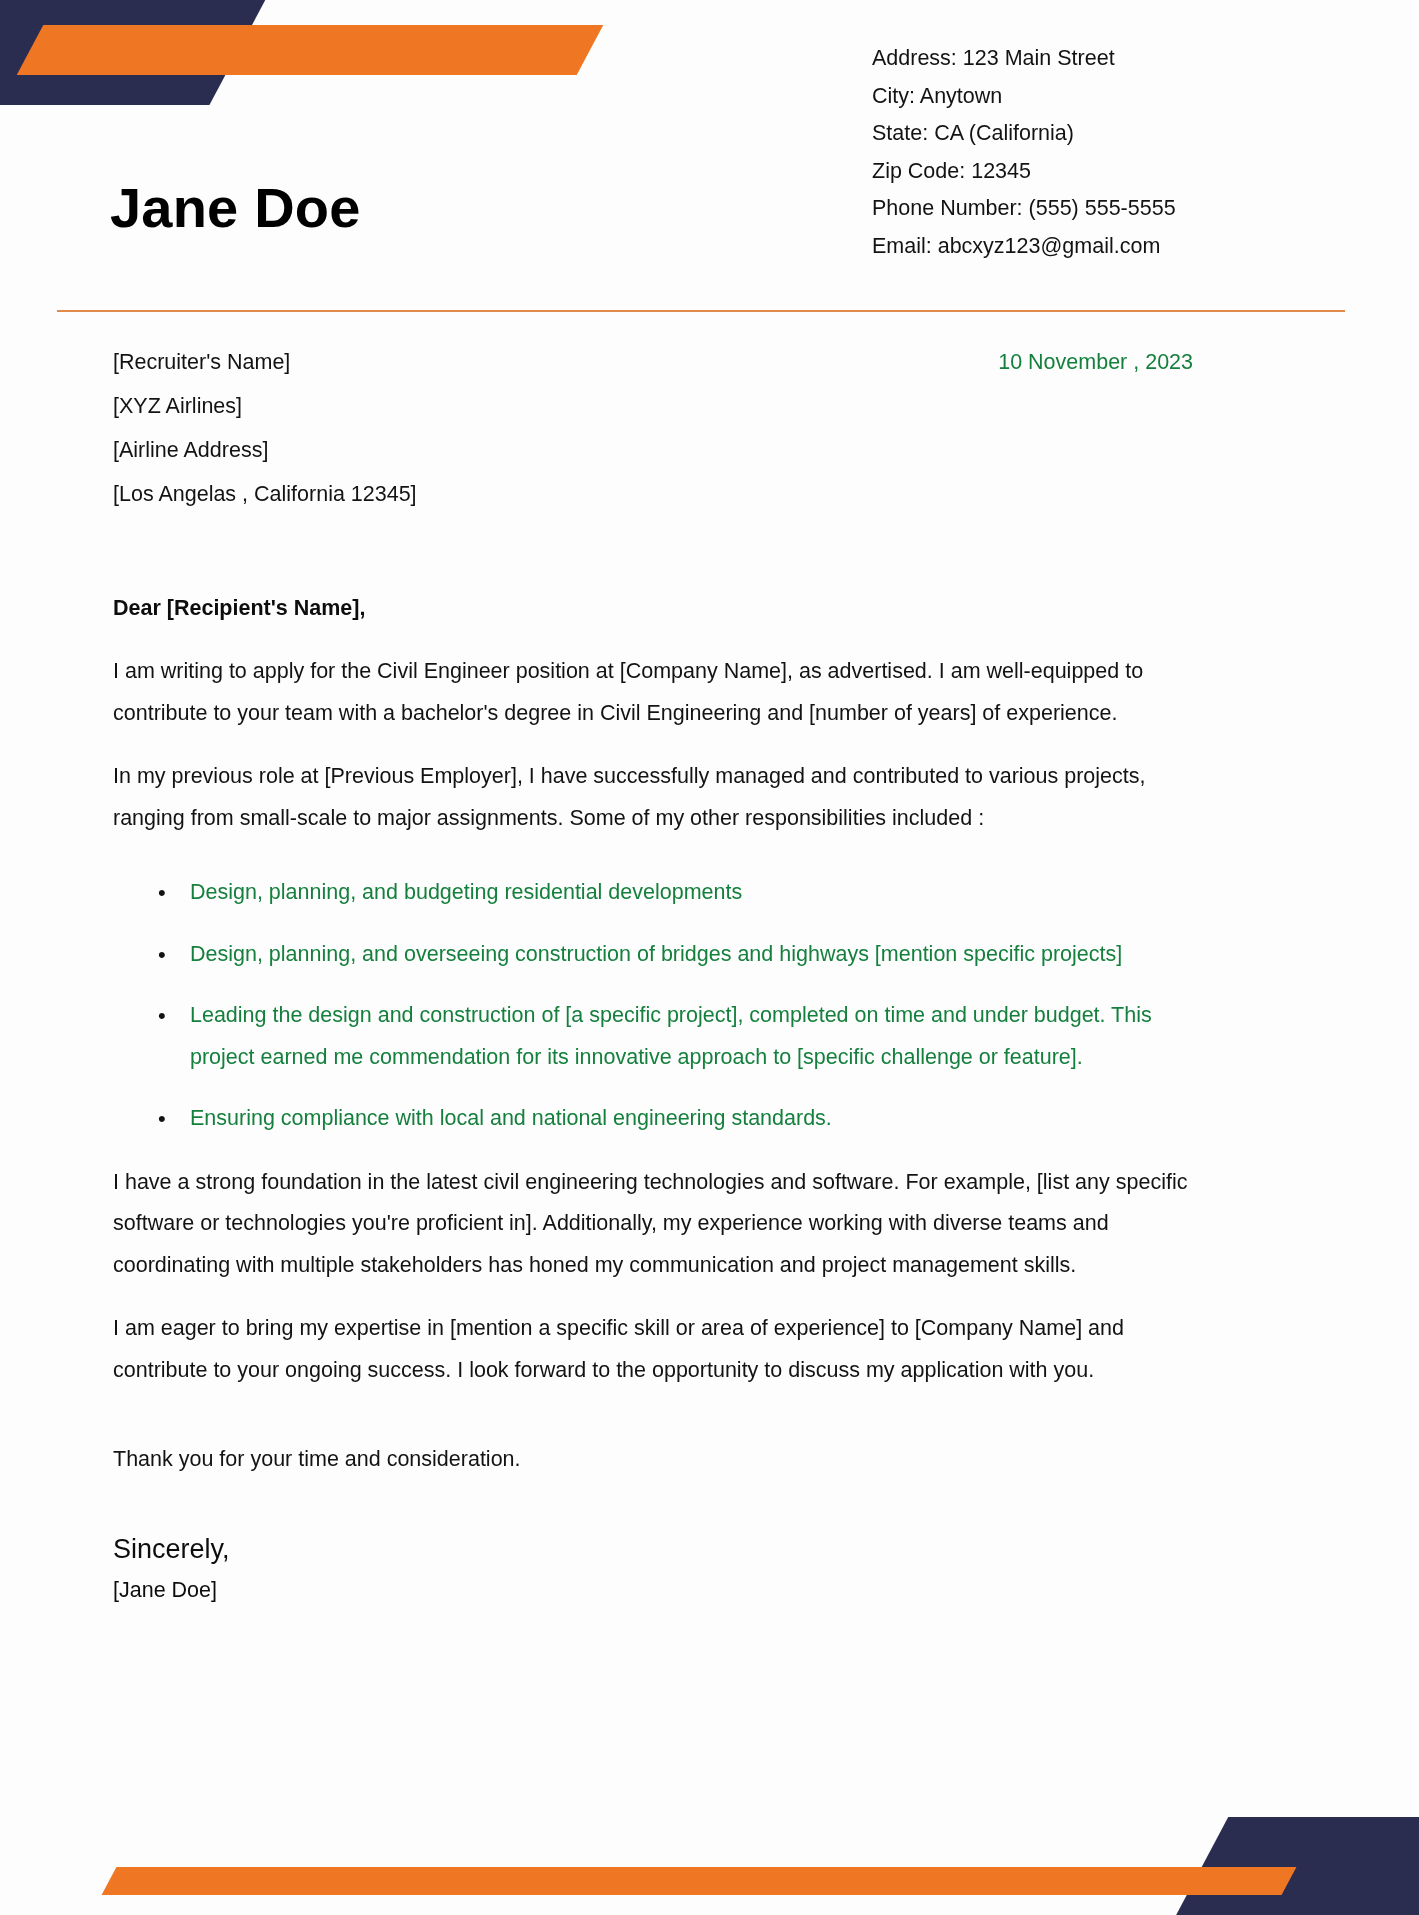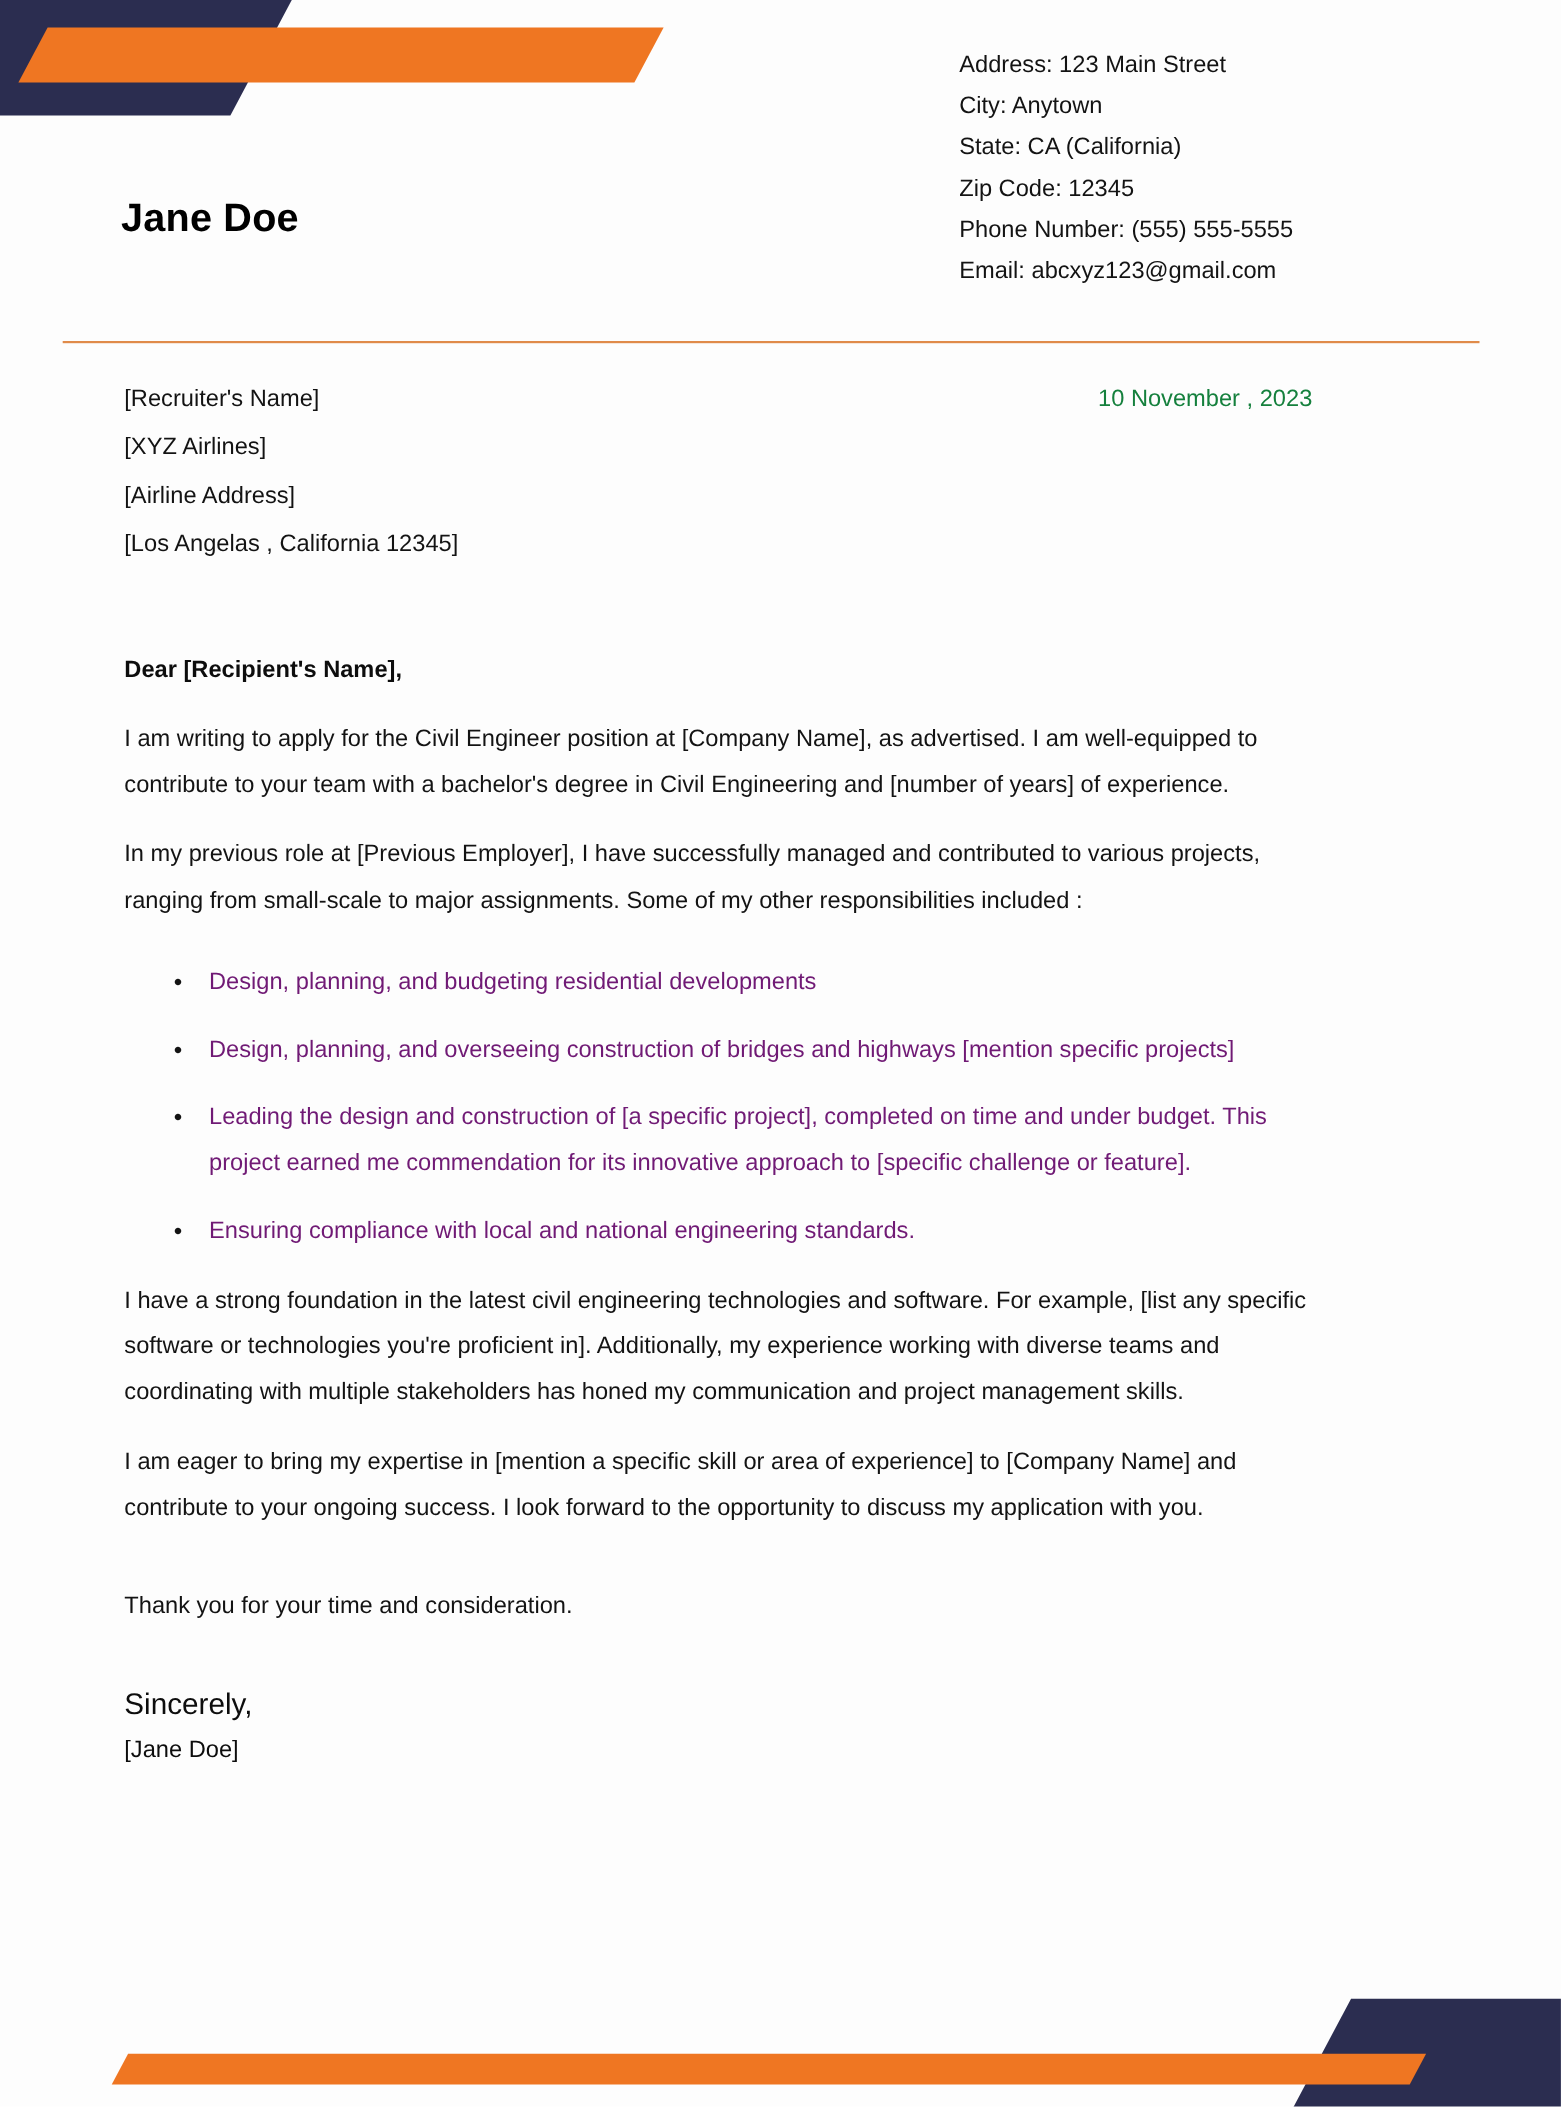--- a/index.html
+++ b/index.html
@@ -70,21 +70,21 @@
     position: absolute;
     left: 0;
     top: 0;
     width: 1419px;
     height: 312px;
   }
   .name {
     position: absolute;
     left: 110px;
     top: 180px;
-    font-size: 36px;
+    font-size: 56px;
     font-weight: bold;
     letter-spacing: 0.2px;
     color: #000000;
     line-height: 1;
   }
   .contact-block {
     position: absolute;
     left: 872px;
     top: 40px;
     width: 520px;
@@ -148,21 +148,21 @@
 
   ul.bullets {
     margin: 33px 0 0 0;
     padding: 0 0 0 45px;
     list-style: none;
   }
   ul.bullets li {
     position: relative;
     font-size: 21.5px;
     line-height: 41.5px;
-    color: #701a75;
+    color: #15803d;
     padding-left: 32px;
     margin-bottom: 1px;
     margin-top: 20px;
   }
   ul.bullets li::before {
     content: "\2022";
     position: absolute;
     left: 0;
     top: 0;
     font-size: 22px;

